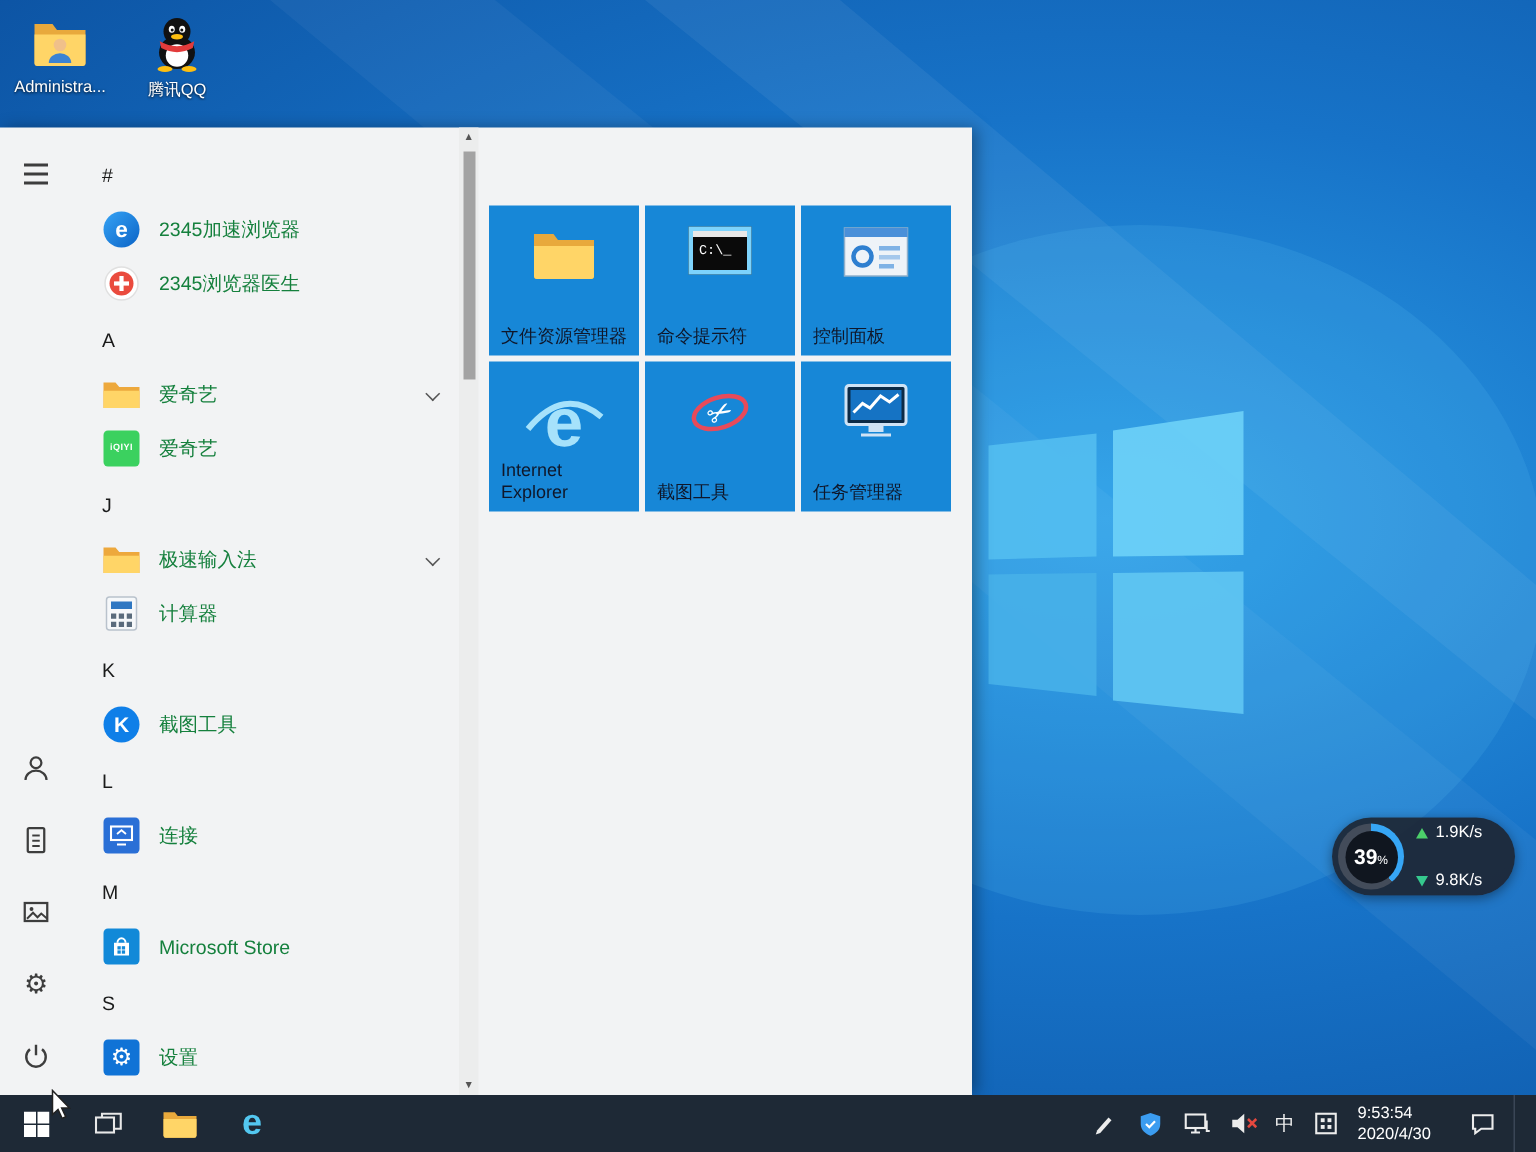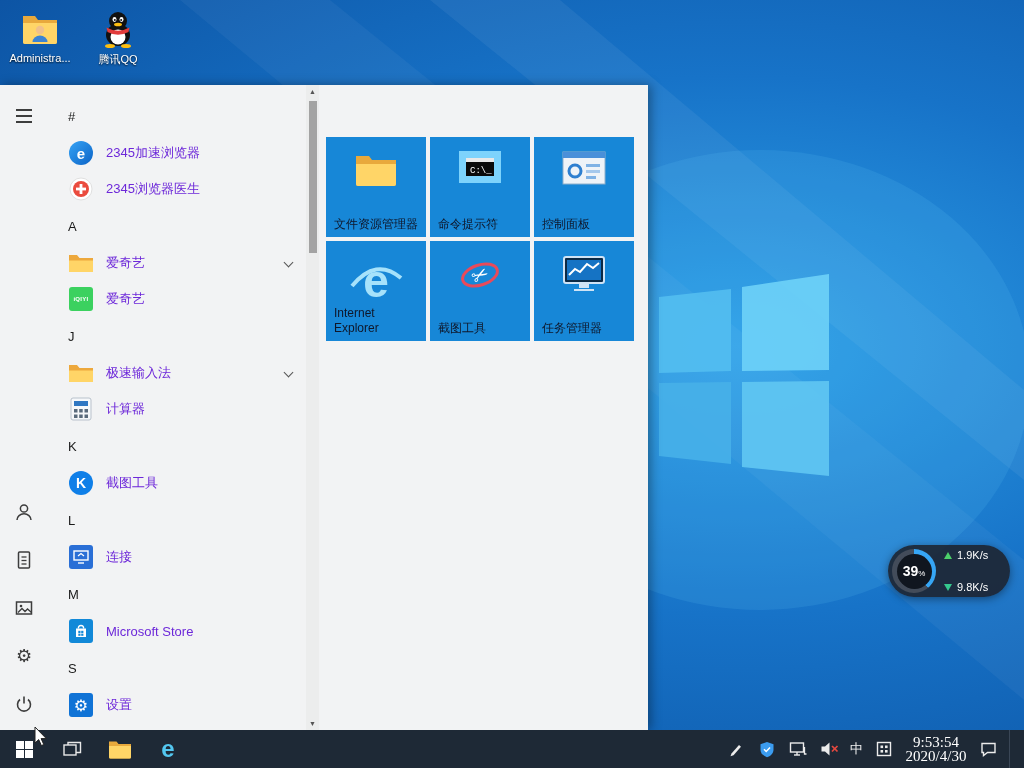--- a/index.html
+++ b/index.html
@@ -25,21 +25,21 @@
   .rail .spacer{flex:1;}
   .rail-btn{width:48px;height:48px;display:flex;align-items:center;justify-content:center;cursor:pointer;}
   .ham{display:flex;flex-direction:column;gap:4px;}
   .ham i{display:block;width:16px;height:2px;background:#3d3d3d;}
   .gear-glyph{font-size:18px;color:#3d3d3d;line-height:1;}
 
   .applist{width:258px;padding-top:12px;box-sizing:border-box;overflow:hidden;}
   .row-section{height:38px;display:flex;align-items:center;padding-left:20px;font-size:13px;color:#1a1a1a;cursor:pointer;}
   .row-app{height:36px;display:flex;align-items:center;cursor:pointer;position:relative;}
   .ai{width:26px;height:26px;margin-left:20px;display:flex;align-items:center;justify-content:center;flex:none;}
-  .app-label{margin-left:12px;font-size:13px;color:#6d28d9;white-space:nowrap;}
+  .app-label{margin-left:12px;font-size:13px;color:#15803d;white-space:nowrap;}
   .chev{position:absolute;right:14px;top:14px;border:solid #555;border-width:0 1.5px 1.5px 0;padding:3px;transform:rotate(45deg);}
   .circ{width:24px;height:24px;border-radius:50%;display:flex;align-items:center;justify-content:center;color:#fff;font-weight:bold;}
   .circ.e2345{background:linear-gradient(135deg,#36a3f5,#0b63c6);font-size:15px;}
   .circ.kugou{background:#0f7fe8;font-size:14px;}
   .sq{width:24px;height:24px;border-radius:3px;display:flex;align-items:center;justify-content:center;color:#fff;}
   .sq.iqiyi{background:#3bd15f;font-size:6px;font-weight:bold;letter-spacing:.3px;}
   .sq.settings{background:#1073d6;font-size:16px;}
   .sq.connect{background:#2a6fd6;}
   .sq.store{background:#1289d8;}
 
@@ -47,32 +47,32 @@
   .sb-arrow{position:absolute;left:0;width:13px;height:13px;display:flex;align-items:center;justify-content:center;
     font-size:7px;color:#555;cursor:pointer;}
   .sb-arrow.up{top:0;} .sb-arrow.down{bottom:0;}
   .sb-thumb{position:absolute;left:2.5px;top:16px;width:8px;height:152px;background:#a3a3a3;cursor:pointer;}
 
   .tilepane{flex:1;padding:52px 0 0 7px;}
   .tilegrid{display:grid;grid-template-columns:repeat(3,100px);grid-auto-rows:100px;gap:4px;}
   .tile{position:relative;background:#1787d7;cursor:pointer;}
   .tile-icon{position:absolute;top:14px;left:0;right:0;display:flex;justify-content:center;}
   .tile-label{position:absolute;left:8px;right:6px;bottom:5px;font-size:12px;color:#0f172a;line-height:1.25;}
-  .cmdwin{width:42px;height:32px;background:#0a0a0a;border:7px solid #7dd3fc;position:relative;box-sizing:border-box;}
+  .cmdwin{width:42px;height:32px;background:#0a0a0a;border:3px solid #7dd3fc;position:relative;box-sizing:border-box;}
   .cmdwin .cmdbar{position:absolute;top:0;left:0;right:0;height:4px;background:#e8e8e8;}
   .cmdwin .cmdtxt{position:absolute;top:8px;left:4px;color:#fff;font-family:"Liberation Mono","DejaVu Sans Mono",monospace;font-size:9px;}
 
   
   .taskbar{position:absolute;left:0;bottom:0;width:1024px;height:38px;background:#1e2936;display:flex;align-items:center;z-index:5;}
   .tb-btn{width:48px;height:38px;display:flex;align-items:center;justify-content:center;cursor:pointer;}
   .edge-e{color:#53c7f0;font-size:24px;font-weight:bold;line-height:1;}
   .tb-right{margin-left:auto;display:flex;align-items:center;gap:11px;padding-right:10px;height:100%;}
   .tray-ic{width:20px;height:20px;display:flex;align-items:center;justify-content:center;cursor:pointer;}
   .tray-lang{color:#f0f0f0;font-size:13px;cursor:pointer;}
-  .clock{color:#fff;font-size:15px;line-height:14px;text-align:center;cursor:pointer;min-width:62px;font-family:Liberation Serif, serif;}
+  .clock{color:#fff;font-size:11px;line-height:14px;cursor:pointer;min-width:62px;}
   .show-desktop{width:4px;height:100%;border-left:1px solid #3a4656;cursor:pointer;}
 
   
   .net-widget{position:absolute;left:888px;top:545px;width:122px;height:52px;background:rgba(28,33,43,.88);
     border-radius:26px;display:flex;align-items:center;z-index:3;cursor:pointer;box-shadow:0 2px 8px rgba(0,0,0,.4);}
   .gauge{width:44px;height:44px;margin-left:4px;border-radius:50%;flex:none;
     background:conic-gradient(#36a6f5 0 140deg,#434c5a 140deg 360deg);display:flex;align-items:center;justify-content:center;}
   .gauge-in{width:35px;height:35px;border-radius:50%;background:#10161f;display:flex;align-items:baseline;justify-content:center;color:#fff;padding-top:9px;box-sizing:border-box;text-align:center;}
   .gauge-in .pct{font-size:14px;font-weight:bold;}
   .gauge-in .pctsym{font-size:8px;}

